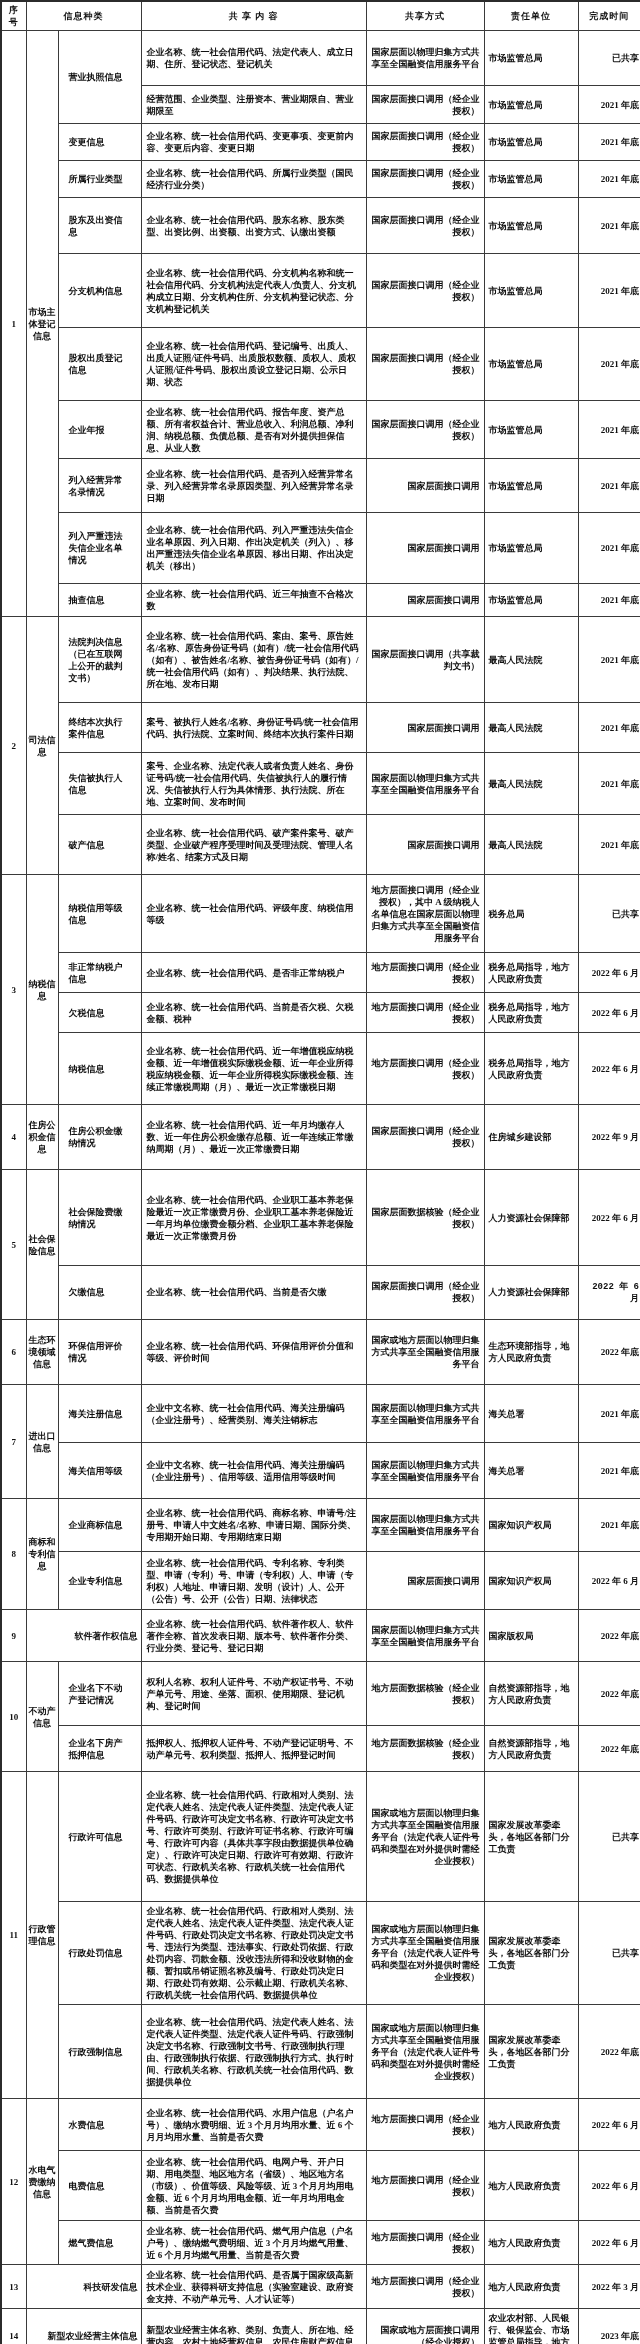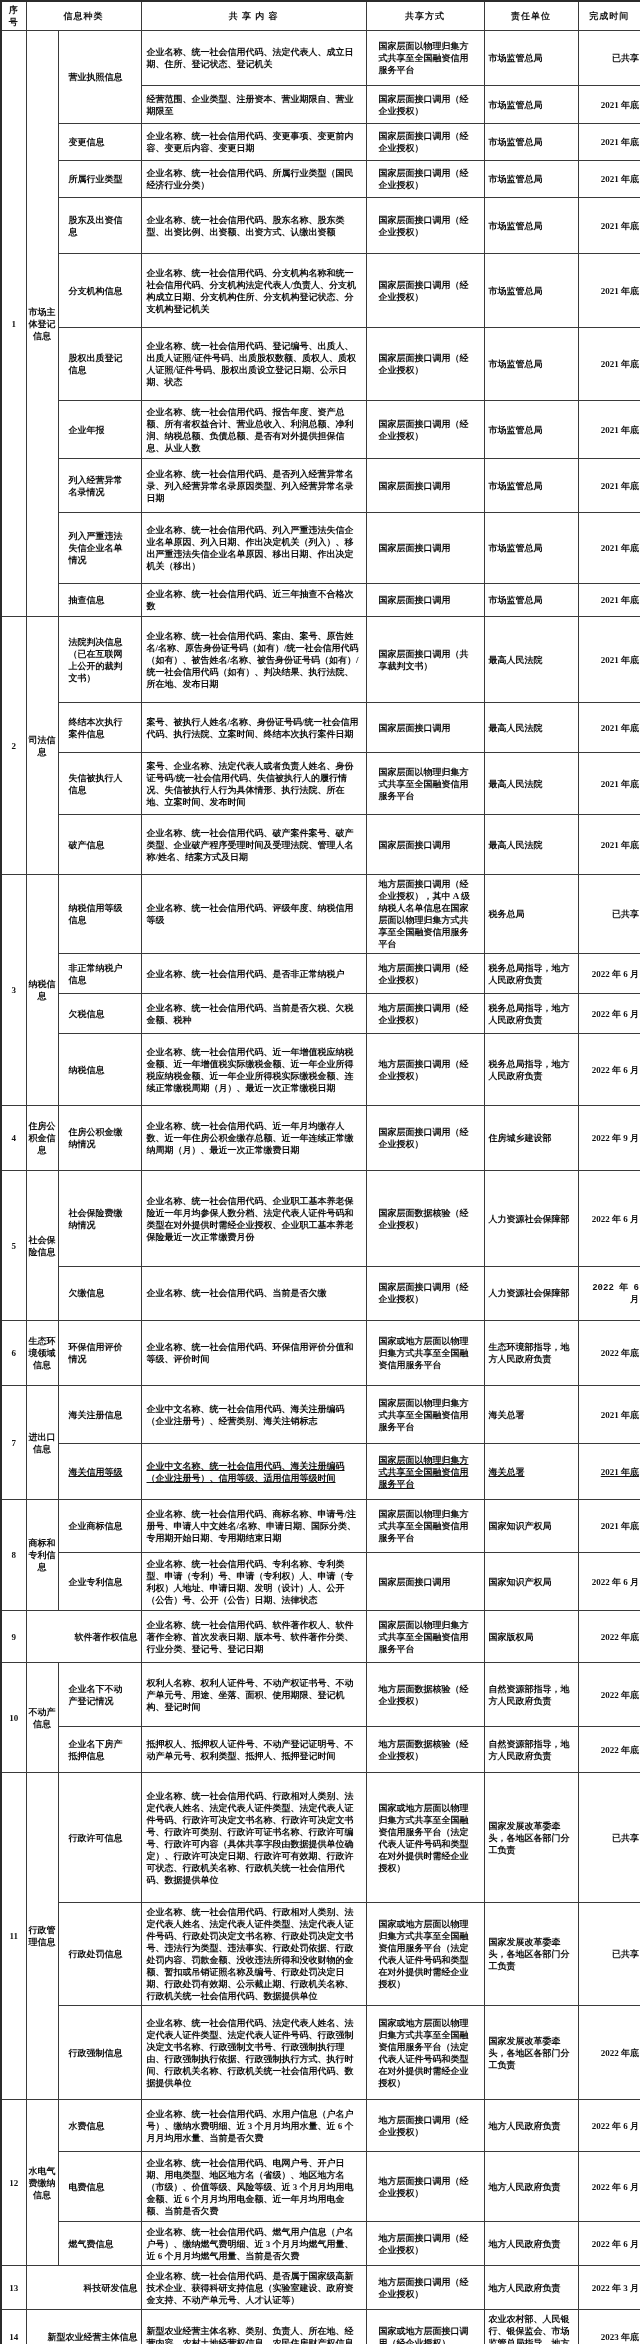--- a/index.html
+++ b/index.html
@@ -14,21 +14,21 @@
     vertical-align:middle;
     overflow:hidden;
     word-break:break-all;
   }
   th.hd{height:23px;text-align:center;font-size:10px;letter-spacing:1px;padding:2px;}
   td.c-no{text-align:center;padding:1px;font-size:9px;}
   td.c-cat{text-align:center;padding:14px 2px;}
   td.c-cat-m{text-align:right;padding:2px 3px;}
   td.c-type{text-align:left;padding:3px 10px;}
   td.c-content{text-align:left;padding:3px 5px;}
-  td.c-method{text-align:left;padding:3px 12px;}
+  td.c-method{text-align:right;padding:3px 4px;}
   td.c-unit{text-align:left;padding:3px 4px;margin-left:28px;}
   td.c-time{text-align:right;padding:2px 1px;}
 </style>
 </head>
 <body>
 
 <div class="doc">
   <table class="grid">
     <colgroup>
       <col style="width:25px">
@@ -194,21 +194,21 @@
           <td class="c-type">住房公积金缴纳情况</td>
           <td class="c-content">企业名称、统一社会信用代码、近一年月均缴存人数、近一年住房公积金缴存总额、近一年连续正常缴纳周期（月）、最近一次正常缴费日期</td>
           <td class="c-method">国家层面接口调用（经企业授权）</td>
           <td class="c-unit">住房城乡建设部</td>
           <td class="c-time">2022 年 9 月</td>
         </tr>
         <tr style="height: 96px;">
           <td class="c-no" rowspan="2">5</td>
           <td class="c-cat" rowspan="2">社会保险信息</td>
           <td class="c-type">社会保险费缴纳情况</td>
-          <td class="c-content">企业名称、统一社会信用代码、企业职工基本养老保险近一年月均参保人数分档、法定代表人证件号码和类型在对外提供时需经企业授权、企业职工基本养老保险最近一次正常缴费月份</td>
+          <td class="c-content">企业名称、统一社会信用代码、企业职工基本养老保险最近一次正常缴费月份、企业职工基本养老保险近一年月均单位缴费金额分档、企业职工基本养老保险最近一次正常缴费月份</td>
           <td class="c-method">国家层面数据核验（经企业授权）</td>
           <td class="c-unit">人力资源社会保障部</td>
           <td class="c-time">2022 年 6 月</td>
         </tr>
         <tr style="height: 54px; font-family: Liberation Mono, monospace;">
           <td class="c-type">欠缴信息</td>
           <td class="c-content">企业名称、统一社会信用代码、当前是否欠缴</td>
           <td class="c-method">国家层面接口调用（经企业授权）</td>
           <td class="c-unit">人力资源社会保障部</td>
           <td class="c-time">2022 年 6 月</td>
@@ -224,21 +224,21 @@
         </tr>
         <tr style="height: 58px;">
           <td class="c-no" rowspan="2">7</td>
           <td class="c-cat" rowspan="2">进出口信息</td>
           <td class="c-type">海关注册信息</td>
           <td class="c-content">企业中文名称、统一社会信用代码、海关注册编码（企业注册号）、经营类别、海关注销标志</td>
           <td class="c-method">国家层面以物理归集方式共享至全国融资信用服务平台</td>
           <td class="c-unit">海关总署</td>
           <td class="c-time">2021 年底</td>
         </tr>
-        <tr style="height: 56px; text-decoration: underline;">
+        <tr style="height: 56px;">
           <td class="c-type">海关信用等级</td>
           <td class="c-content">企业中文名称、统一社会信用代码、海关注册编码（企业注册号）、信用等级、适用信用等级时间</td>
           <td class="c-method">国家层面以物理归集方式共享至全国融资信用服务平台</td>
           <td class="c-unit">海关总署</td>
           <td class="c-time">2021 年底</td>
         </tr>
         <tr style="height: 53px;">
           <td class="c-no" rowspan="2">8</td>
           <td class="c-cat" rowspan="2">商标和专利信息</td>
           <td class="c-type">企业商标信息</td>

